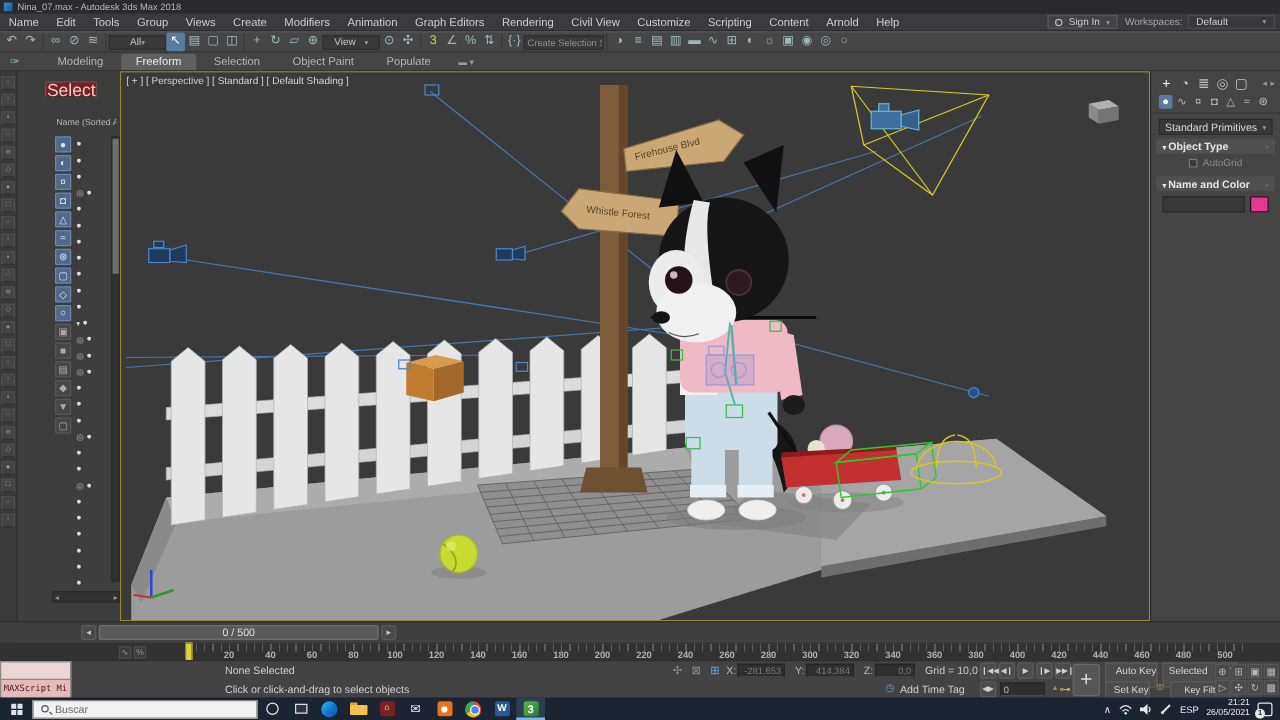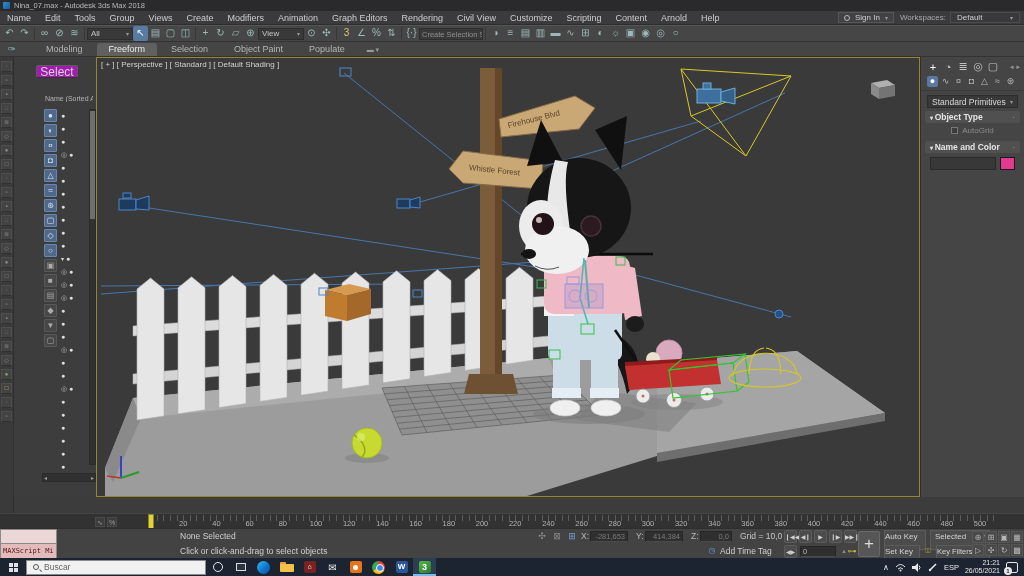--- a/index.html
+++ b/index.html
@@ -21,39 +21,39 @@
   .wsbox{display:flex;align-items:center;gap:4px;font-size:8px;color:#a8a8a8;}
   .wsval{background:#39393b;border:1px solid #4c4c4c;padding:0 6px;height:11px;line-height:10px;color:#cfcfcf;min-width:70px;display:flex;justify-content:space-between;align-items:center;}
   .carets{font-size:6px;color:#999;}
   
   .toolbar{left:0;top:25px;width:1024px;height:17px;background:#464646;border-top:1px solid #555;
            border-bottom:1px solid #333;display:flex;align-items:center;padding-left:2px;}
   .ticon{width:15px;height:15px;line-height:14px;text-align:center;color:#9cb8b8;font-size:10px;flex:none;}
   .ticon.sel{background:#5a7ba1;border-radius:2px;color:#fff;}
   .tsep{width:1px;height:13px;background:#383838;margin:0 2px;flex:none;}
   .tdd{height:12px;background:#393939;border:1px solid #2e2e2e;color:#c6c6c6;font-size:8px;
-       display:flex;align-items:center;justify-content:space-between;padding:0 3px;flex:none;}
+       display:flex;align-items:center;justify-content:center;padding:0 3px;flex:none;}
   .tfield{width:64px;height:12px;background:#393939;border:1px solid #2e2e2e;color:#8f8f8f;
           font-size:7.5px;line-height:11px;padding:0 2px;flex:none;overflow:hidden;white-space:nowrap;}
   
   .ribbon{left:0;top:42px;width:1024px;height:15px;background:#454545;border-bottom:1px solid #333;
           display:flex;align-items:flex-end;padding-left:34px;gap:2px;font-size:9px;color:#b5b5b5;}
   .rtab{padding:1px 12px 2px;}
   .rtab.active{background:#606060;color:#ececec;border-radius:3px 3px 0 0;}
   .rbrush{position:absolute;left:8px;top:2px;width:12px;height:12px;color:#7fc0c8;font-size:9px;}
   .rmini{font-size:7px;color:#999;padding:2px 8px;}
   
   .dock{left:0;top:57px;width:14px;height:471px;background:#3a3a3a;border-right:1px solid #2e2e2e;
         display:flex;flex-direction:column;align-items:center;padding-top:4px;gap:3px;}
   .dicon{width:11px;height:11px;background:#434343;border:1px solid #4f4f4f;border-bottom-color:#303030;
          color:#8f8f8f;font-size:6px;line-height:9px;text-align:center;flex:none;}
   
   .explorer{left:14px;top:57px;width:82px;height:440px;background:#3d3d3d;}
-  .selbtn{position:absolute;left:22px;top:8px;width:42px;height:13px;background:#a21caf;border:1px solid #5c5c5c;
-          border-bottom-color:#333;color:#d6d6d6;font-size:12px;text-align:center;line-height:12px;border-radius:2px;}
+  .selbtn{position:absolute;left:22px;top:8px;width:42px;height:13px;background:#7f1d1d;border:1px solid #5c5c5c;
+          border-bottom-color:#333;color:#d6d6d6;font-size:14px;text-align:center;line-height:12px;border-radius:2px;}
   .nhdr{position:absolute;left:31px;top:38px;font-size:7px;color:#b5b5b5;white-space:nowrap;overflow:hidden;width:48px;}
   .fcol{position:absolute;left:30px;top:52px;display:flex;flex-direction:column;gap:2px;}
   .fic{width:13px;height:13px;font-size:8px;line-height:12px;text-align:center;border-radius:1px;flex:none;}
   .fic.blue{background:#50688a;border:1px solid #6a86ac;color:#d5e4f2;}
   .fic.gray{background:#474747;border:1px solid #585858;color:#ababab;}
   .rows{position:absolute;left:47px;top:52px;width:26px;}
   .erow{height:13px;display:flex;align-items:center;gap:2px;font-size:7px;color:#dedede;}
   .vscroll{position:absolute;left:75px;top:52px;width:7px;height:356px;background:#313131;border:1px solid #2a2a2a;}
   .vthumb{position:absolute;left:0;top:1px;width:5px;height:108px;background:#6f6f6f;margin:0 0 0 0;}
   .hscroll{position:absolute;left:28px;top:416px;width:54px;height:9px;background:#313131;border:1px solid #2a2a2a;
@@ -83,38 +83,38 @@
   .swatch{width:15px;height:13px;border:1px solid #1a1a1a;}
   
   .tslider{left:0;top:497px;width:1024px;height:16px;background:#3f3f3f;border-top:1px solid #2c2c2c;}
   .tsbtn{position:absolute;top:2px;width:12px;height:12px;background:#4a4a4a;border:1px solid #5a5a5a;
          color:#c9c9c9;font-size:7px;text-align:center;line-height:11px;border-radius:2px;}
   .tshandle{position:absolute;left:79px;top:2px;width:224px;height:12px;background:#5a5a5a;border:1px solid #6e6e6e;
             color:#ddd;font-size:8.5px;text-align:center;line-height:11px;border-radius:2px;}
   .ruler{left:0;top:513px;width:1024px;height:15px;background:#323232;border-top:1px solid #454545;}
   .ticks{position:absolute;left:150px;top:1px;width:845px;height:6px;
          background:repeating-linear-gradient(90deg,#5c5c5c 0 1px,transparent 1px 6.64px);}
-  .tlabel{position:absolute;top:5px;font-size:7.5px;color:#b2b2b2;transform:translateX(-50%);}
+  .tlabel{position:absolute;top:5px;font-size:7.5px;color:#b2b2b2;transform:translateX(-50%);font-weight:bold;}
   .tmarker{position:absolute;left:148px;top:0;width:6px;height:15px;background:#e0d23c;border:1px solid #8f8422;}
   .rico{position:absolute;top:3px;width:10px;height:10px;color:#9a9a9a;font-size:7px;line-height:10px;text-align:center;background:#3c3c3c;border:1px solid #4a4a4a;}
   
   .statusbar{left:0;top:528px;width:1024px;height:30px;background:#434343;border-top:1px solid #2e2e2e;font-size:8.5px;color:#cfcfcf;}
   .mxs1{position:absolute;left:0;top:0;width:57px;height:15px;background:#ecd6d6;border:1px solid #8a8a8a;}
   .mxs2{position:absolute;left:0;top:15px;width:57px;height:15px;background:#e2bcbc;border:1px solid #8a8a8a;border-top:none;
         font-family:"DejaVu Sans Mono",monospace;font-size:7px;color:#5a1010;line-height:14px;padding-left:2px;overflow:hidden;white-space:nowrap;}
   .stxt{position:absolute;white-space:nowrap;}
   .sfield{position:absolute;height:11px;background:#2f2f2f;border:1px solid #262626;border-bottom-color:#4a4a4a;
           color:#7a7a7a;font-size:7.5px;text-align:right;line-height:10px;padding:0 2px;}
   .sico{position:absolute;width:12px;height:12px;color:#8a8a8a;font-size:9px;line-height:12px;text-align:center;}
   .pbtn{position:absolute;width:13px;height:13px;background:#4c4c4c;border:1px solid #5c5c5c;border-radius:2px;
         color:#d0d0d0;font-size:6px;text-align:center;line-height:12px;}
   .bigkey{position:absolute;left:858px;top:2px;width:22px;height:26px;background:#565656;border:1px solid #686868;
           border-radius:2px;color:#dadada;font-size:17px;text-align:center;line-height:24px;}
   .kbtn{position:absolute;height:20px;background:#4c4c4c;border:1px solid #5c5c5c;border-radius:0;
-        color:#d4d4d4;font-size:8px;text-align:left;}
+        color:#d4d4d4;font-size:8px;text-align:right;}
   .navgrid{position:absolute;left:972px;top:2px;display:grid;grid-template-columns:repeat(4,12px);grid-auto-rows:12px;gap:1px;}
   .nico{background:#4a4a4a;border:1px solid #565656;color:#b8b8b8;font-size:8px;line-height:11px;text-align:center;}
   
   .taskbar{left:0;top:558px;width:1024px;height:18px;background:#1b2430;display:flex;align-items:center;color:#e8e8e8;}
   .tbstart{width:26px;height:18px;display:flex;align-items:center;justify-content:center;flex:none;}
   .winlogo{display:grid;grid-template-columns:4px 4px;grid-auto-rows:4px;gap:1px;}
   .winlogo div{background:#dfe3e8;}
   .tbsearch{width:180px;height:15px;background:#f1f1f1;border:1px solid #8a8a8a;display:flex;align-items:center;
             gap:5px;padding-left:6px;font-size:8.5px;color:#666;flex:none;}
   .mag{width:6px;height:6px;border:1.3px solid #555;border-radius:50%;position:relative;flex:none;}
@@ -631,20 +631,25 @@
     <div class="rollout" style="margin-top:6px;">
       <span><span style="font-size:6px;">▾ </span><span>Name and Color</span></span>
       <span style="font-weight:normal;color:#999;">·</span>
     </div>
     <div class="namerow">
       <div class="nameinput"></div>
       <div class="swatch" id="swatch" style="background: rgb(226, 58, 142);"></div>
     </div>
   </div>
 
+  <div class="abs tslider">
+    <div class="tsbtn" style="left:65px;">◂</div>
+    <div class="tshandle">0 / 500</div>
+    <div class="tsbtn" style="left:305px;">▸</div>
+  </div>
 
   <div class="abs ruler" id="ruler">
     <div class="rico" style="left:95px;">∿</div>
     <div class="rico" style="left:107px;">%</div>
     <div class="ticks"></div>
     <div class="tmarker"></div>
   <span class="tlabel" style="left: 183.2px;">20</span>
       <span class="tlabel" style="left: 216.4px;">40</span>
       <span class="tlabel" style="left: 249.6px;">60</span>
       <span class="tlabel" style="left: 282.8px;">80</span>

